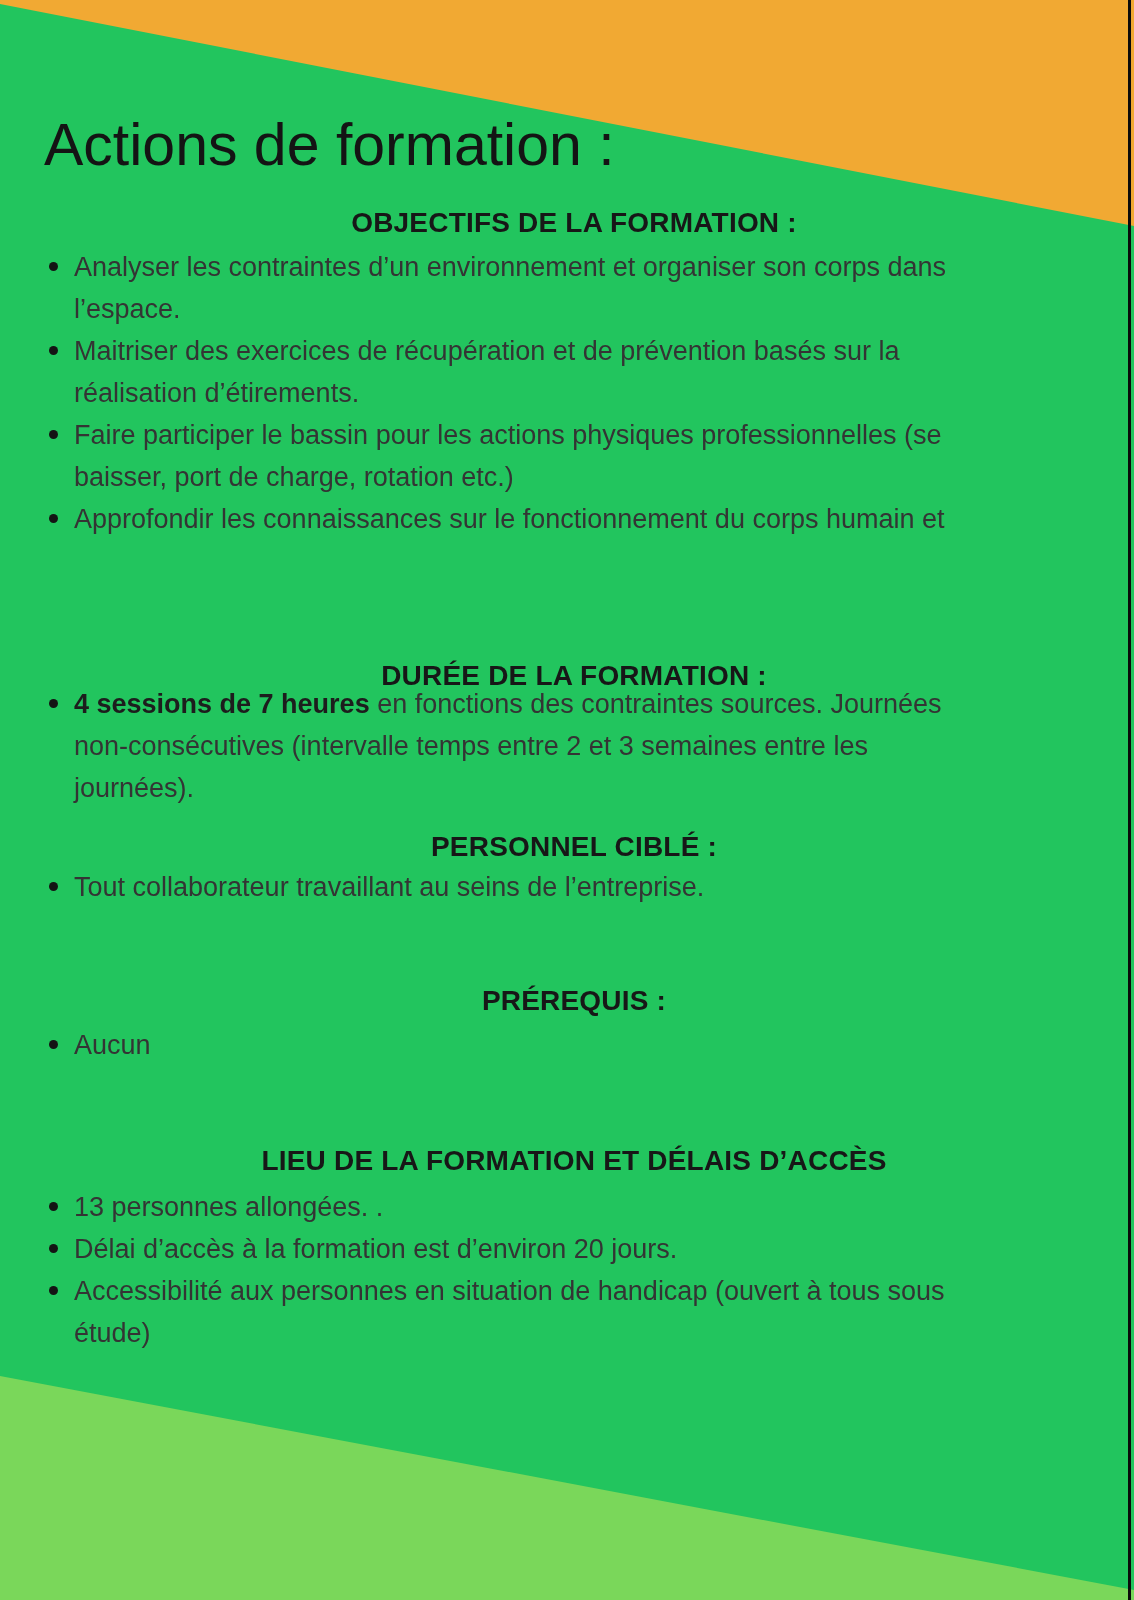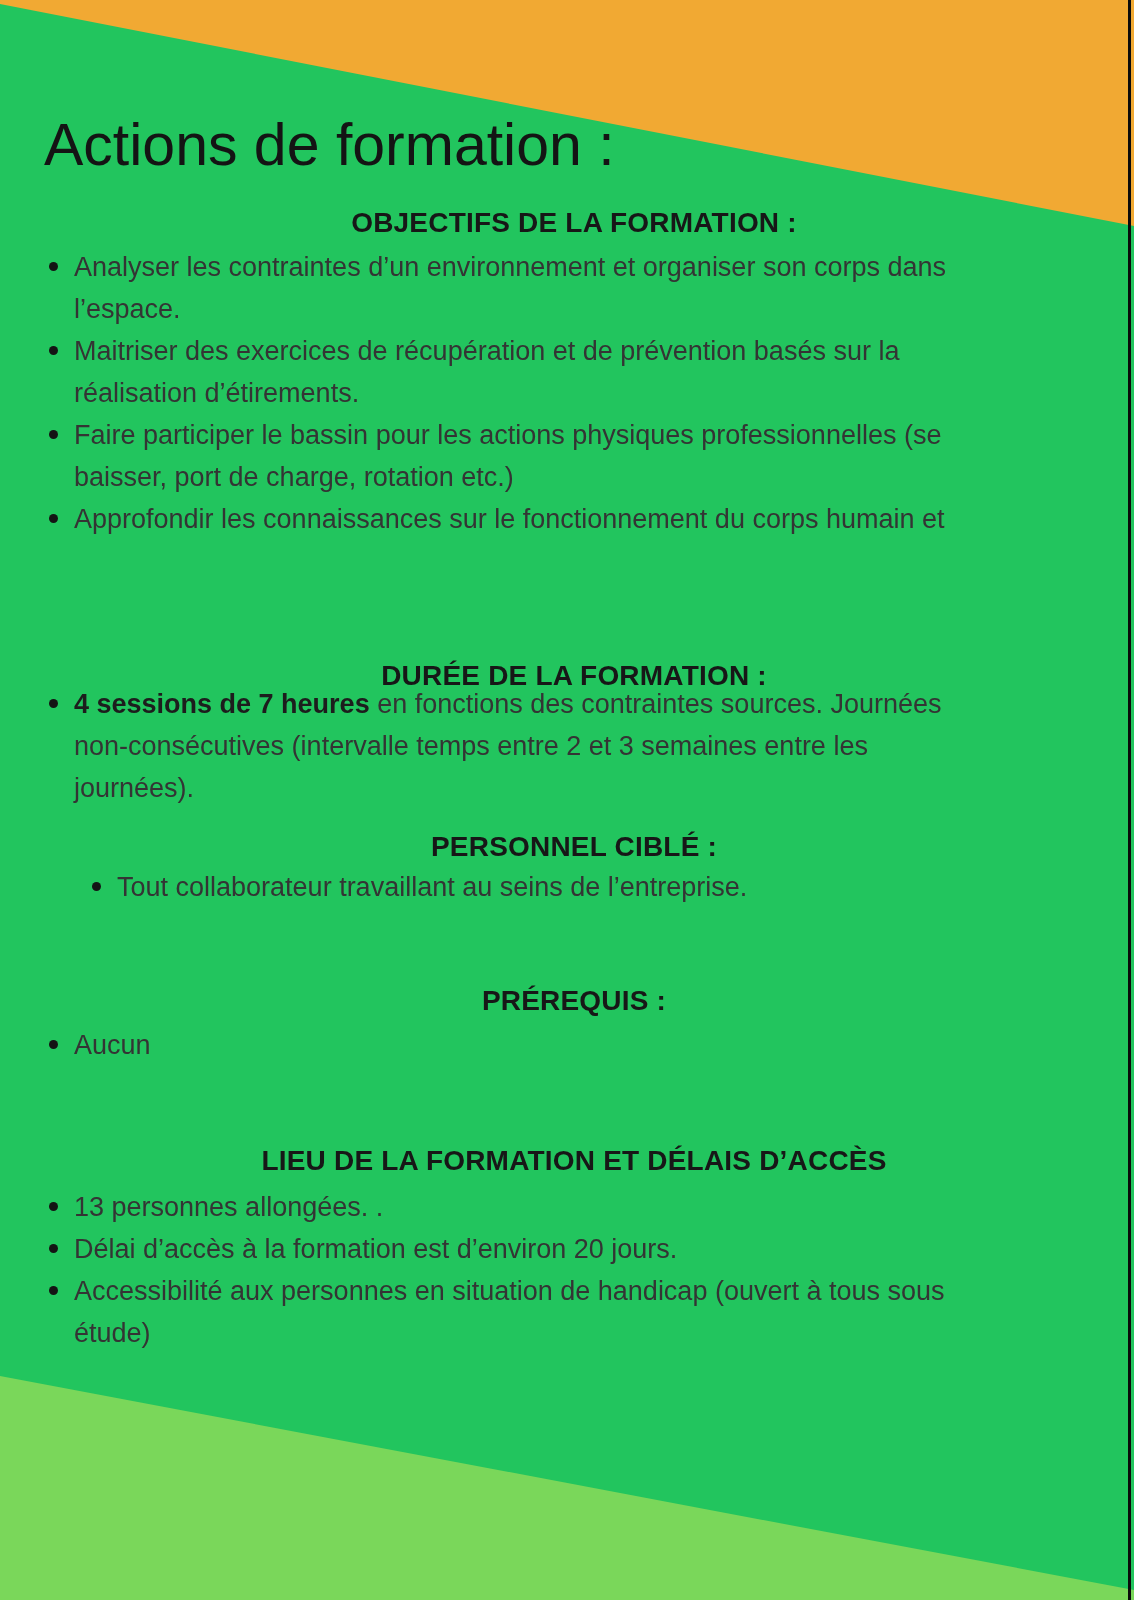--- a/index.html
+++ b/index.html
@@ -52,21 +52,21 @@
   .bullet-item::before {
     content:"";
     position:absolute; left:-25px; top:16px;
     width:9px; height:9px; border-radius:50%;
     background:#141414;
   }
   .bullet-line { white-space:nowrap; }
   .b { font-weight:700; color:#1d1d1d; }
   .h1-pos { top:206px; }  .l1-pos { top:246px; }
   .h2-pos { top:624px;margin-top:35px; }  .l2-pos { top:683px; }
-  .h3-pos { top:818px;margin-top:12px; }  .l3-pos { top:866px;margin-left:43px; }
+  .h3-pos { top:818px;margin-top:12px; }  .l3-pos { top:866px; }
   .h4-pos { top:984px; }  .l4-pos { top:1024px; }
   .h5-pos { top:1144px; } .l5-pos { top:1186px; }
 </style>
 </head>
 <body>
 
 <div class="page">
 
   <div class="orange-band"></div>
   <div class="green-band"></div>

